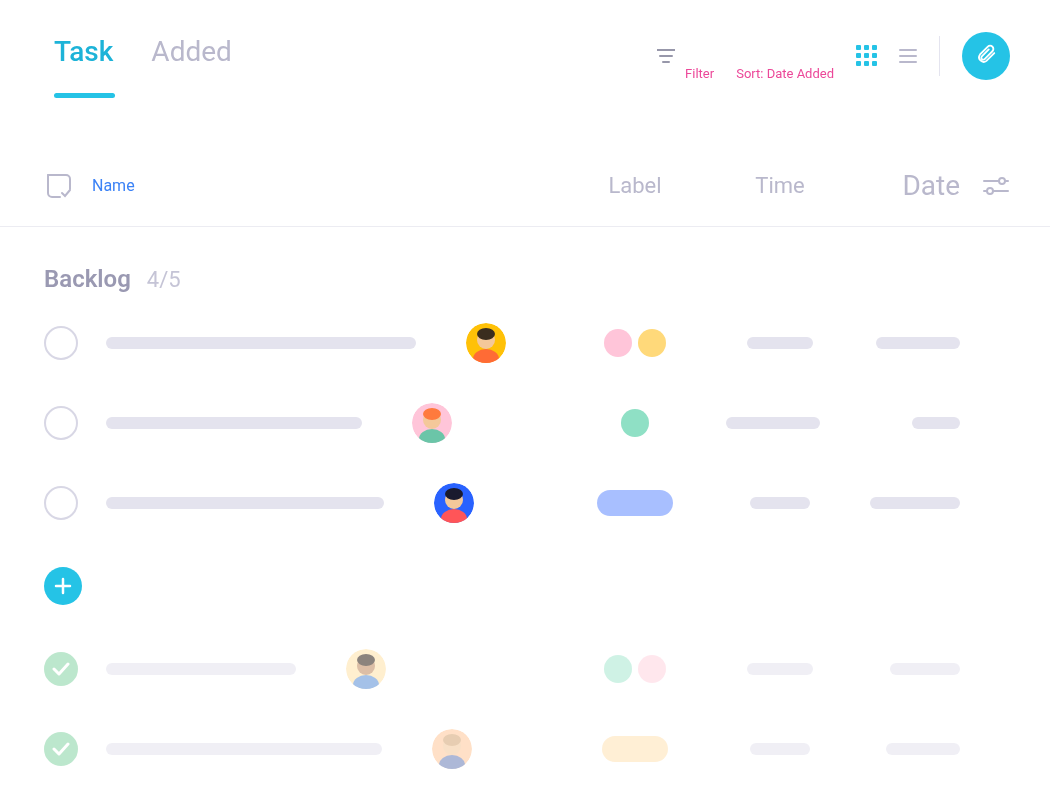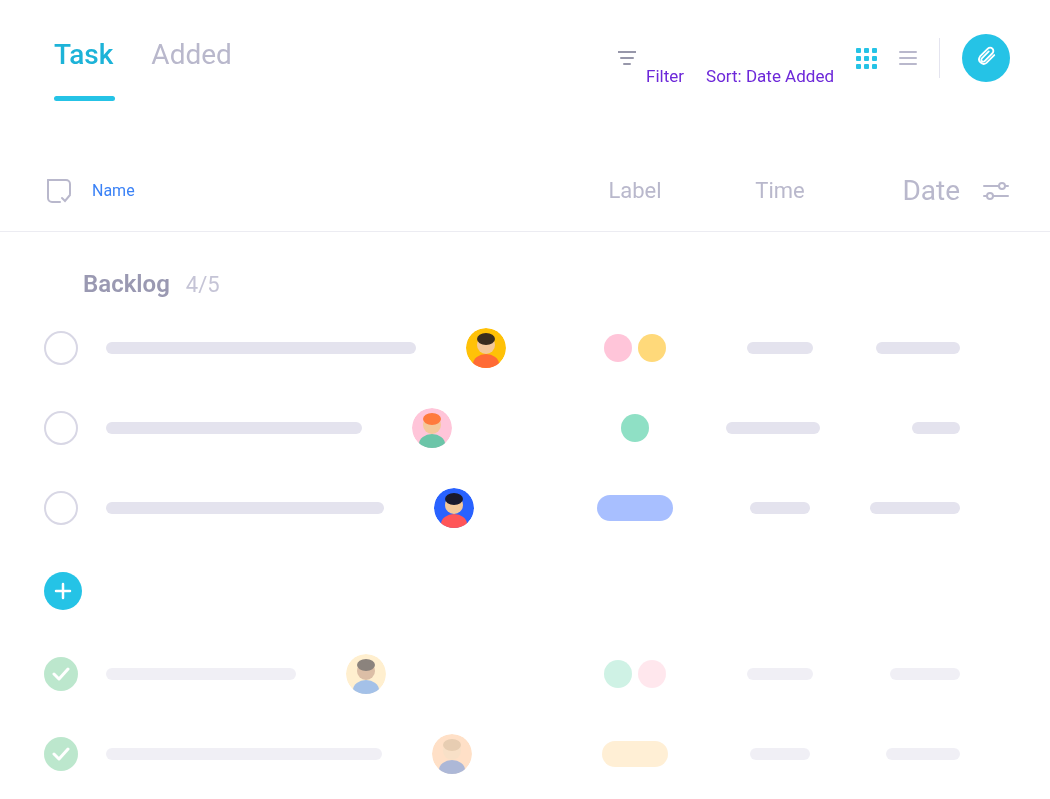--- a/index.html
+++ b/index.html
@@ -7,38 +7,38 @@
     
     .topbar { display: flex; align-items: center; padding: 30px 40px 0 54px; }
     .tabs { display: flex; gap: 38px; }
     .tab { font-size: 28px; color: #b9b8cc; cursor: pointer; padding-bottom: 30px; position: relative; }
     .tab.active { color: #1db3d8; font-weight: 500; }
     .tab.active::after { content: ''; position: absolute; bottom: 0; left: 0; right: -2px; height: 5px; background: #25c3e6; border-radius: 3px; }
     
     .toolbar { margin-left: auto; display: flex; align-items: center; gap: 22px; padding-bottom: 22px; }
     .tool-group { display: flex; align-items: center; gap: 10px; }
     .filter-icon svg { display: block; }
-    .tool-text { font-size: 17px; color: #6d28d9; margin-top: 36px; }
+    .tool-text { font-size: 13px; color: #ec4899; margin-top: 36px; }
     .grid-icon { display: grid; grid-template-columns: repeat(3, 5px); grid-template-rows: repeat(3, 5px); gap: 3px; }
     .grid-icon span { background: #25c3e6; border-radius: 1px; }
     .menu-icon { display: flex; flex-direction: column; gap: 4px; }
     .menu-icon span { width: 18px; height: 2px; background: #b9b8cc; border-radius: 1px; }
     .divider-v { width: 1px; height: 40px; background: #e4e4ef; }
     .attach-btn { width: 48px; height: 48px; border-radius: 50%; background: #25c3e6; display: flex; align-items: center; justify-content: center; cursor: pointer; }
     
     .columns-header { display: flex; align-items: center; padding: 66px 40px 24px 44px; border-bottom: 1px solid #ececf2; }
     .col-checkbox { width: 48px; display: flex; align-items: center; }
     .col-name { flex: 1; font-size: 16px; color: #3b82f6; }
     .col-label { width: 150px; font-size: 22px; color: #b9b8cc; text-align: center; }
     .col-time { width: 140px; font-size: 22px; color: #b9b8cc; text-align: center; }
     .col-date { width: 110px; font-size: 28px; color: #b9b8cc; text-align: right; }
     .col-settings { width: 50px; display: flex; justify-content: flex-end; align-items: center; }
     
     .section-title { display: flex; align-items: baseline; gap: 16px; padding: 38px 40px 10px 44px; }
-    .section-name { font-size: 24px; font-weight: 600; color: #9a99b2; margin-left: 39px; }
+    .section-name { font-size: 24px; font-weight: 600; color: #9a99b2; }
     .section-count { font-size: 22px; color: #c5c4d6; }
     
     .task-row { display: flex; align-items: center; padding: 20px 40px 20px 44px; }
     .task-row.faded { opacity: 0.55; }
     .checkbox { width: 34px; height: 34px; border: 2px solid #d8d7e5; border-radius: 50%; cursor: pointer; display: flex; align-items: center; justify-content: center; }
     .checkbox.done { background: #87d4a5; border-color: #87d4a5; }
     .checkbox.done svg { display: block; }
     .task-name-col { flex: 1; display: flex; align-items: center; gap: 0; padding-left: 28px; }
     .name-bar { height: 12px; background: #e4e3ee; border-radius: 6px; }
     .avatar { width: 40px; height: 40px; border-radius: 50%; margin-left: 50px; display: flex; align-items: center; justify-content: center; position: relative; overflow: hidden; }

